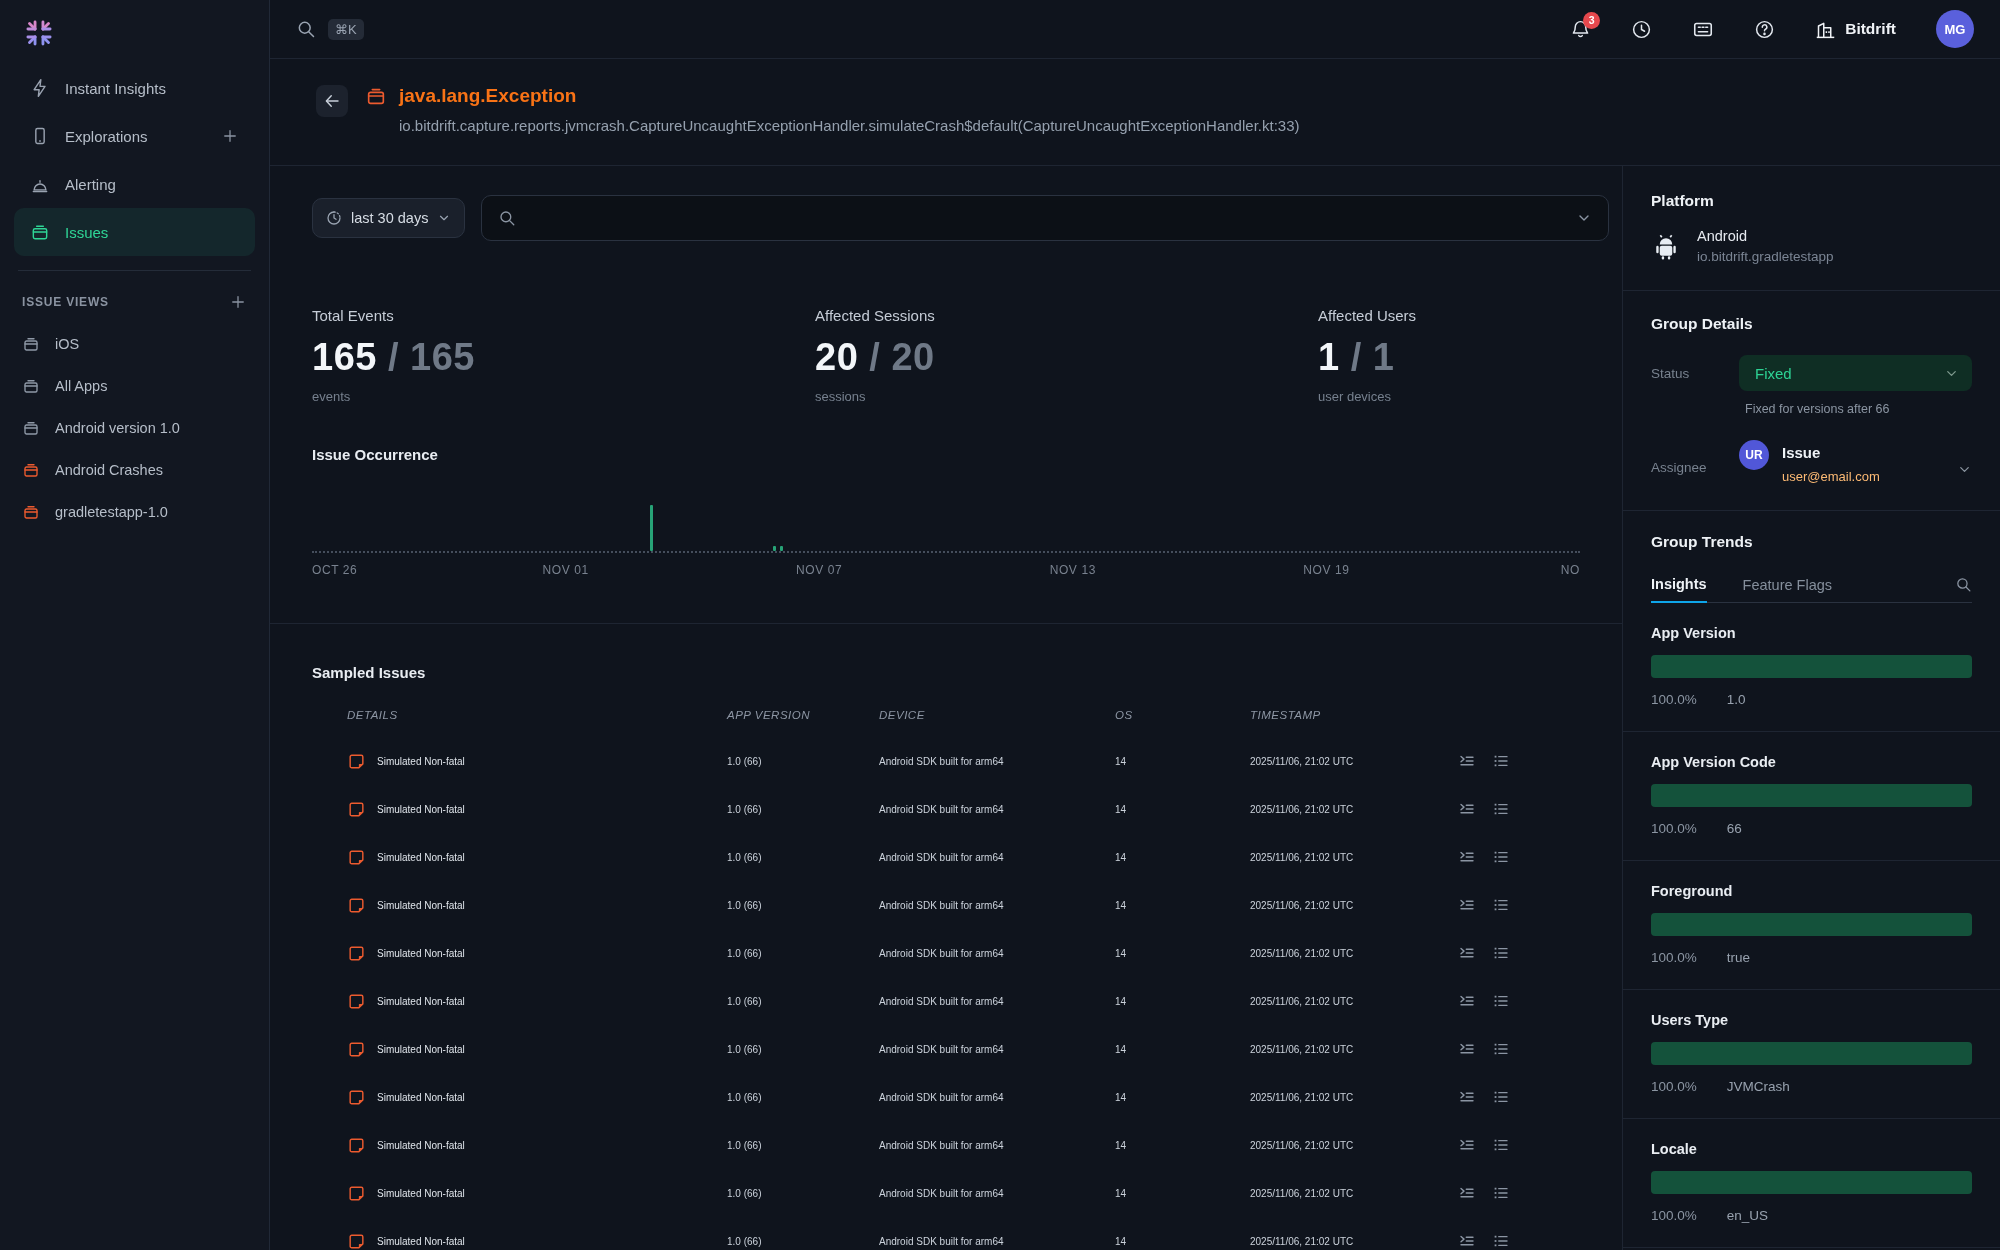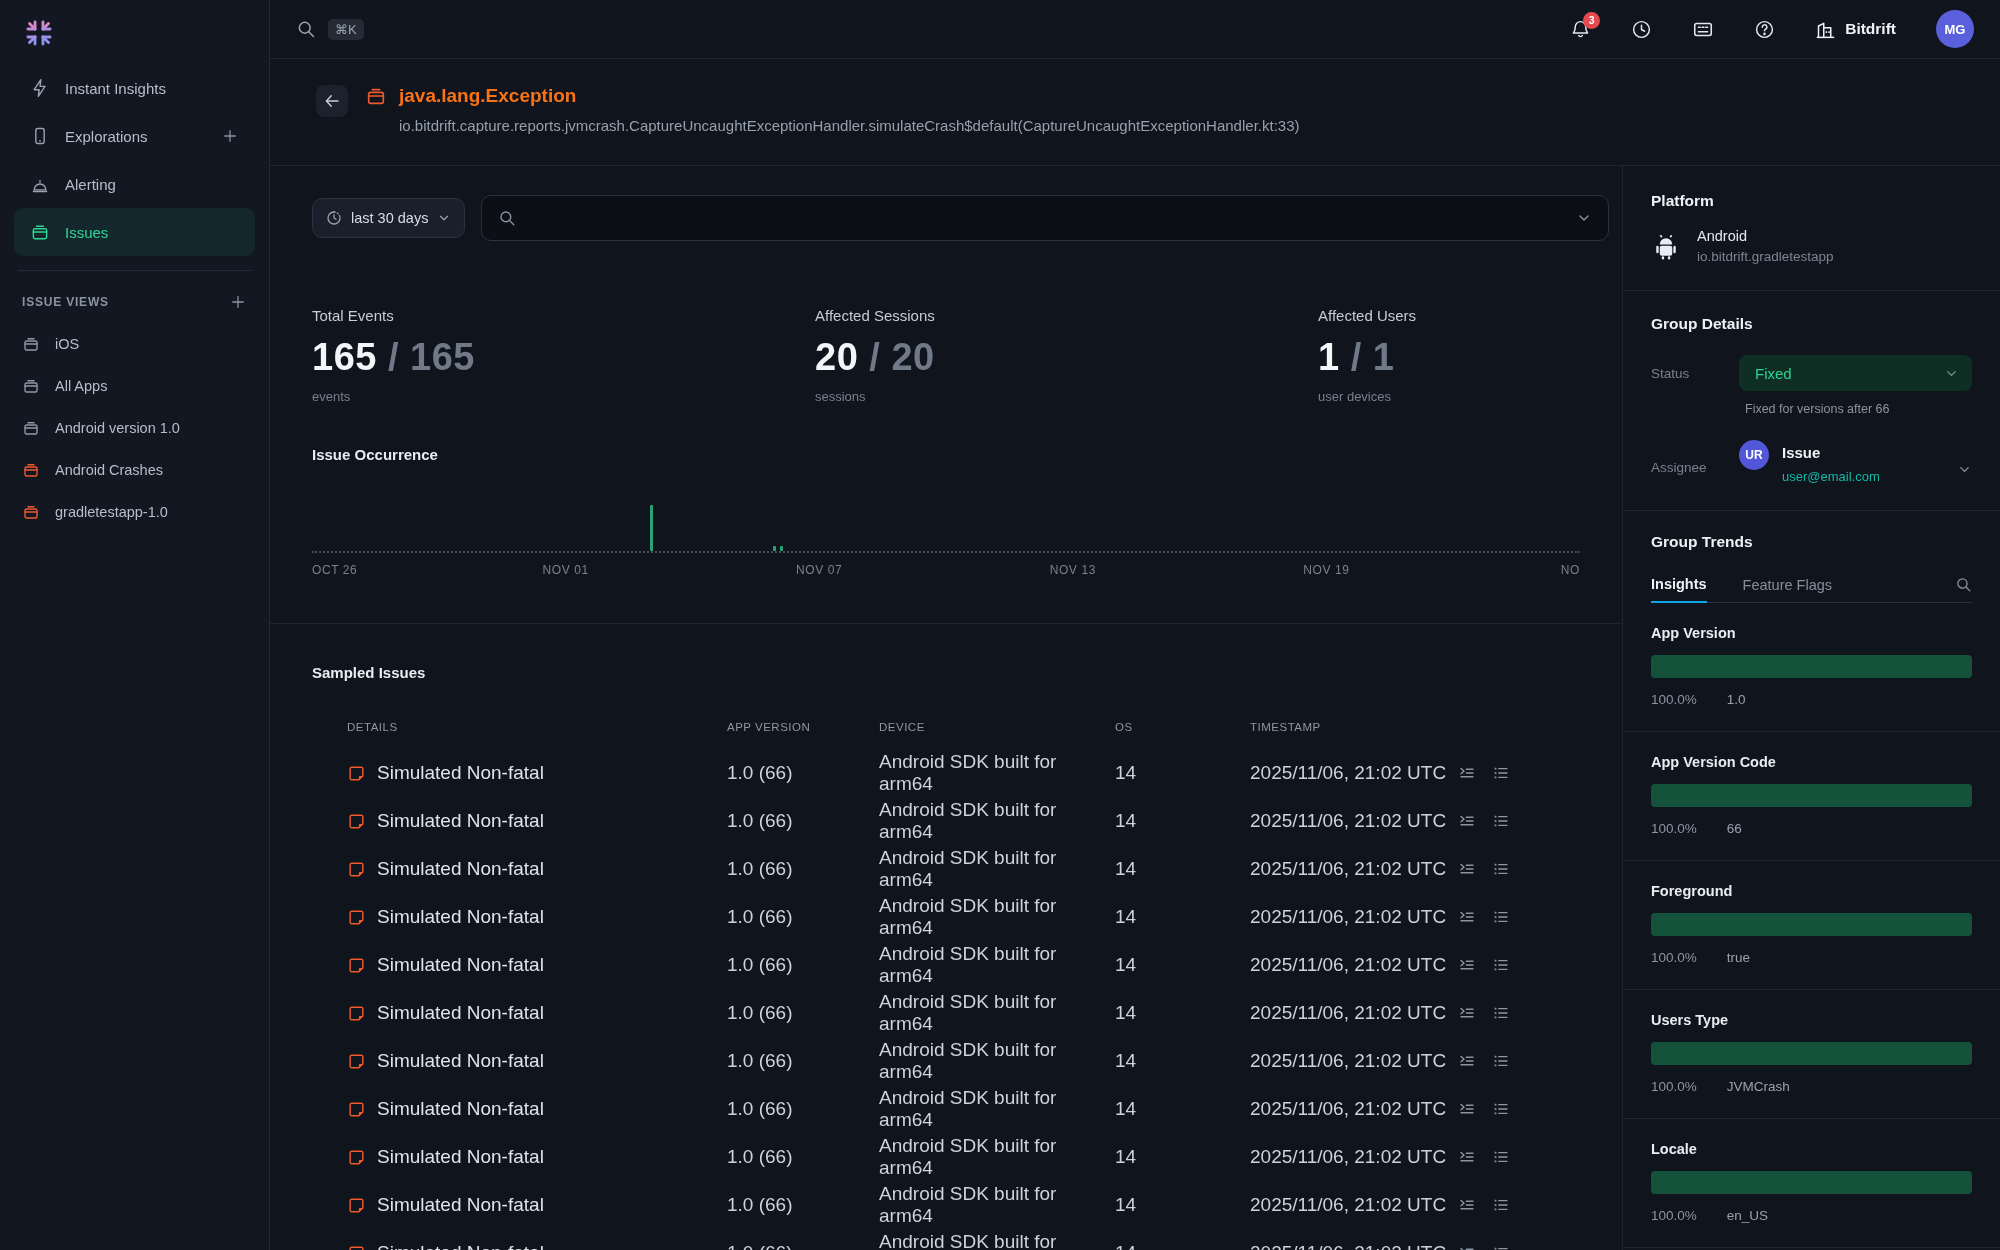--- a/index.html
+++ b/index.html
@@ -82,25 +82,25 @@
   .chart-title { margin-top:42px; font-size:15px; font-weight:bold; color:#e9edf2; }
   .chart-plot { position:relative; margin-top:8px; width:1268px; height:82px;
     border-bottom:2px dotted #454e5c; }
   .chart-bar { position:absolute; bottom:0; width:3px; border-radius:1px; }
   .chart-axis { position:relative; margin-top:10px; width:1268px; height:18px; }
   .axis-label { position:absolute; top:0; font-size:12px; color:#79828f; letter-spacing:0.6px; white-space:nowrap; }
 
   .main-divider { margin-top:42px; margin-left:-42px; width:1353px; border-top:1px solid #1e2532; }
 
   .sampled-title { margin-top:40px; font-size:15px; font-weight:bold; color:#e9edf2; }
-  .tbl-header { margin-top:40px; display:grid; grid-template-columns:380px 152px 236px 135px 208px 1fr;
-    padding-left:35px; font-size:11.5px; letter-spacing:0.5px; color:#8d96a4; }
+  .tbl-header { margin-top:28px; display:grid; grid-template-columns:380px 152px 236px 135px 208px 1fr;
+    padding-left:35px; font-size:11.5px; letter-spacing:0.5px; color:#8d96a4;font-style:italic; }
   .tbl-rows { margin-top:16px; }
   .tbl-row { display:grid; grid-template-columns:380px 152px 236px 135px 208px 1fr;
-    padding-left:35px; height:48px; align-items:center; font-size:19px; color:#ccd3dc; cursor:pointer; }
+    padding-left:35px; height:48px; align-items:center; font-size:10px; color:#ccd3dc; cursor:pointer; }
   .cell-details { display:flex; align-items:center; gap:11px; color:#dfe4ea; }
   .cell-details .icon { color:#ed5b2f; }
   .row-actions { display:flex; gap:16px; color:#8b95a3; }
   .row-actions .icon { cursor:pointer; }
 
   
   .rpanel { position:absolute; left:1623px; top:166px; width:377px; height:1084px; overflow:hidden; }
   .rsection { padding:0 28px; }
   .rsection.bordered { border-top:1px solid #1e2532; }
   .r-heading { font-size:15.5px; font-weight:bold; color:#eef2f6; }
@@ -116,21 +116,21 @@
   .status-select { flex:1; height:36px; background:#0f2e24; border-radius:8px; display:flex;
     align-items:center; padding:0 13px 0 16px; cursor:pointer; }
   .status-select .val { flex:1; font-size:15px; color:#2dd394; }
   .status-select .chev { color:#7f9a8f; }
   .status-note { margin-top:11px; margin-left:94px; font-size:12.5px; color:#8b95a2; }
   .assignee-row { margin-top:24px; display:flex; align-items:center; }
   .assignee-main { flex:1; display:flex; gap:13px; cursor:pointer; }
   .avatar-sm { width:30px; height:30px; border-radius:50%; background:#5157d8; color:#fff;
     display:flex; align-items:center; justify-content:center; font-size:12px; font-weight:bold; flex:none; }
   .assignee-name { font-size:15px; font-weight:bold; color:#eef2f6; padding-top:4px; }
-  .assignee-email { margin-top:8px; font-size:13px; color:#14b8a6; }
+  .assignee-email { margin-top:8px; font-size:13px; color:#fdba74; }
   .assignee-row .chev { color:#8a949f; margin-top:14px; }
 
   .gtrends { padding-top:22px; }
   .tabs { margin-top:16px; display:flex; align-items:center; gap:36px;
     border-bottom:1px solid #2a3240; height:36px; }
   .tab { font-size:14.5px; color:#858f9c; cursor:pointer; height:36px; display:flex; align-items:center; }
   .tab.active { color:#eef2f6; font-weight:bold; border-bottom:2px solid #0ea5e9; }
   .tabs .spacer { flex:1; }
   .tabs .icon { color:#8b95a3; cursor:pointer; }
   .trend-item { padding:22px 28px 24px 28px; }

